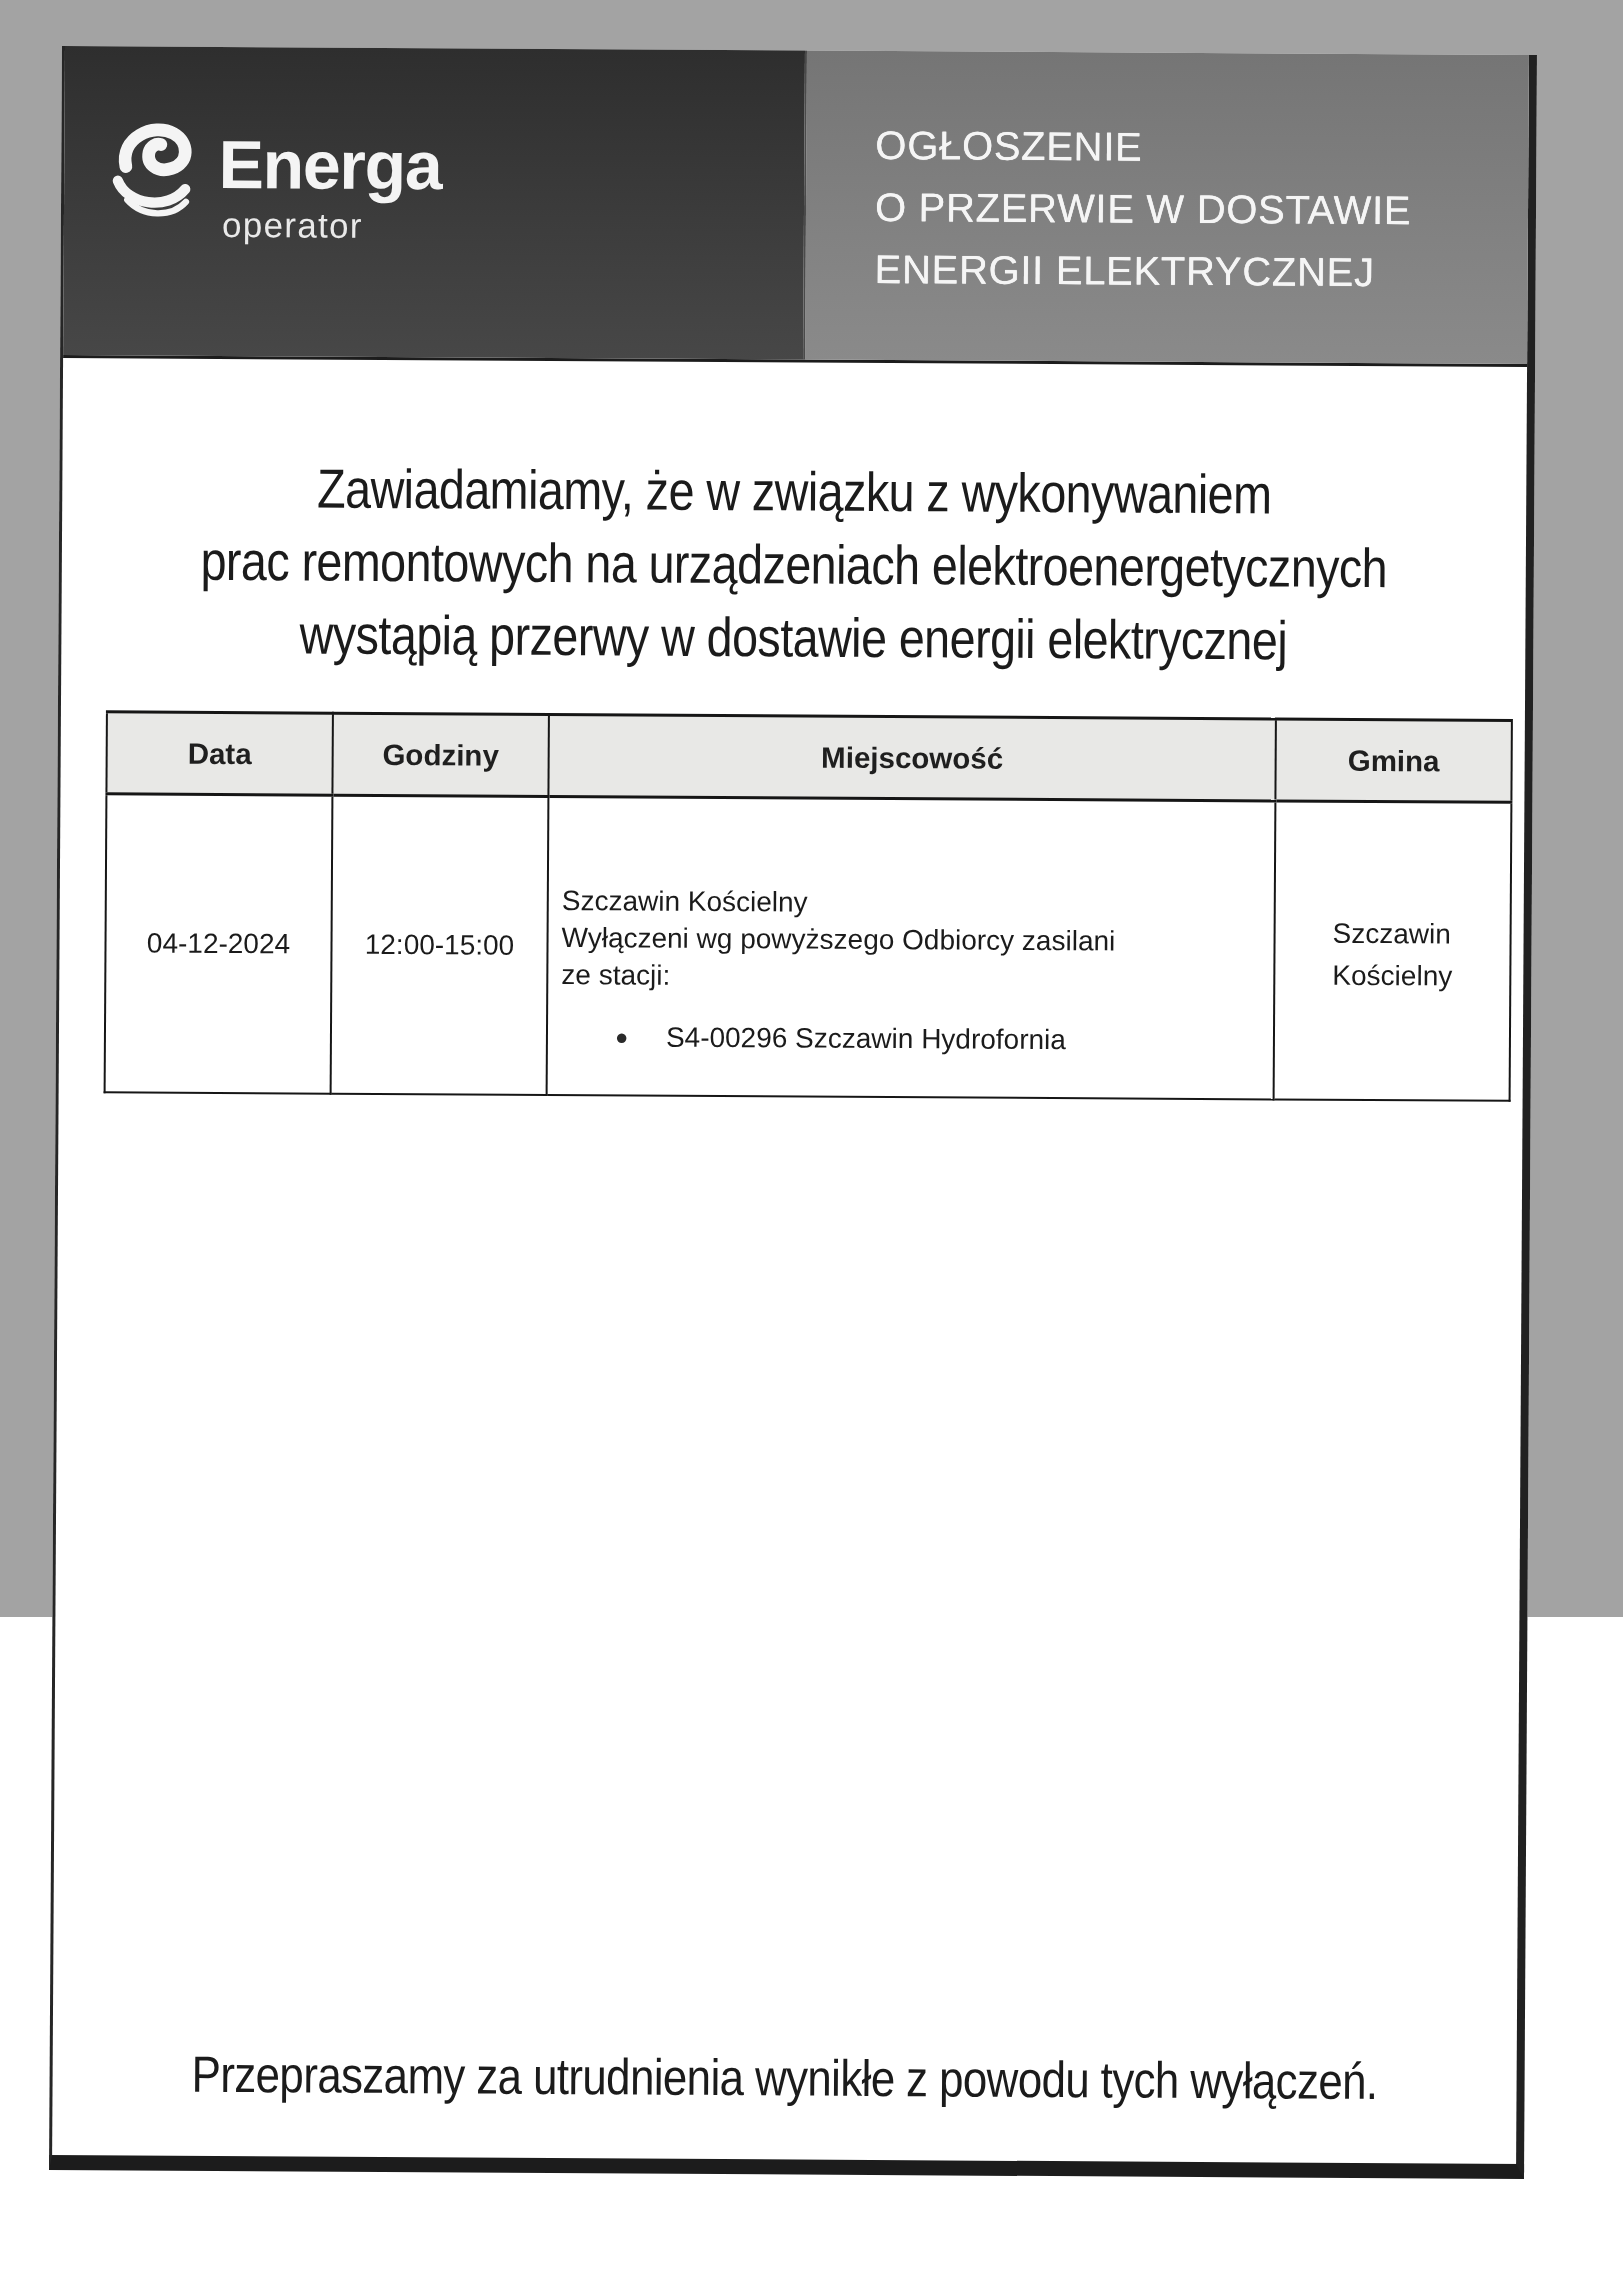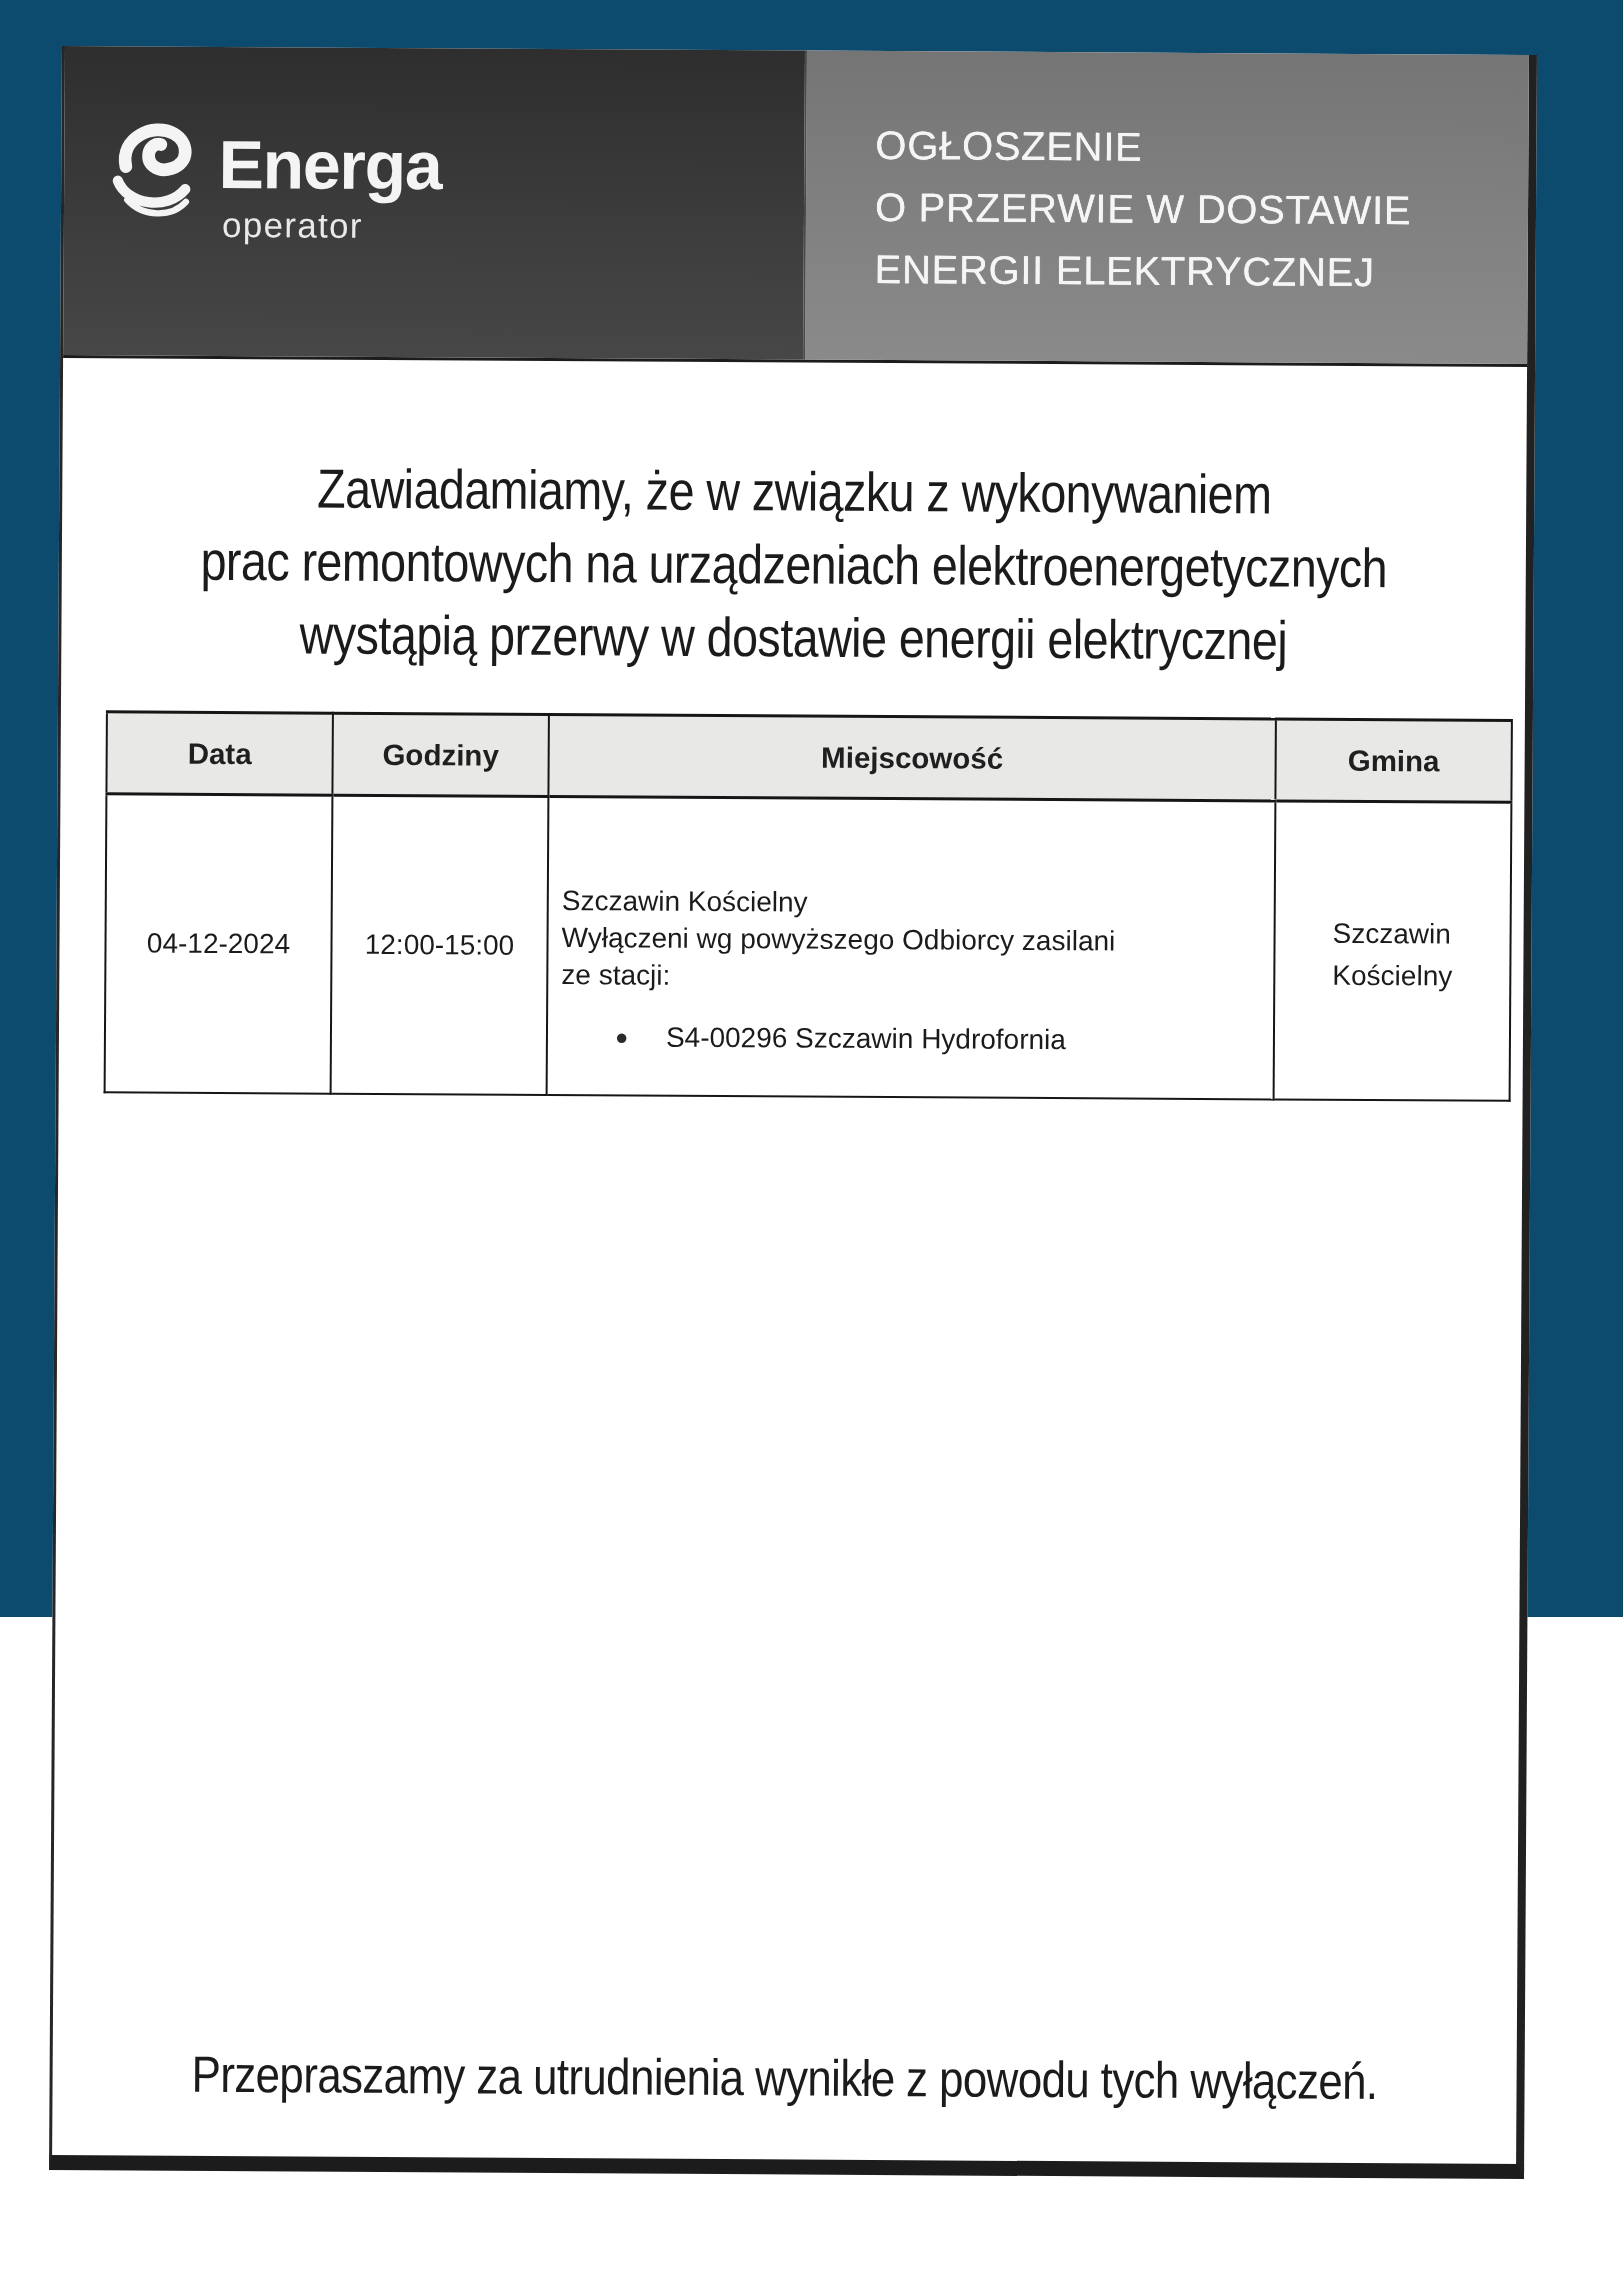--- a/index.html
+++ b/index.html
@@ -9,21 +9,21 @@
     width: 1623px;
     height: 2295px;
     overflow: hidden;
     font-family: "Liberation Sans", sans-serif;
     color: #1a1a1a;
   }
   .sheet {
     position: relative;
     width: 1623px;
     height: 1617px;
-    background: #0c4a6e;
+    background: #a3a3a3;
   }
   
   .frame {
     position: absolute;
     left: 62px;
     top: 46px;
     width: 1475px;
     height: 2124px;
     box-sizing: border-box;
     border-left: 3.9px solid #262626;

